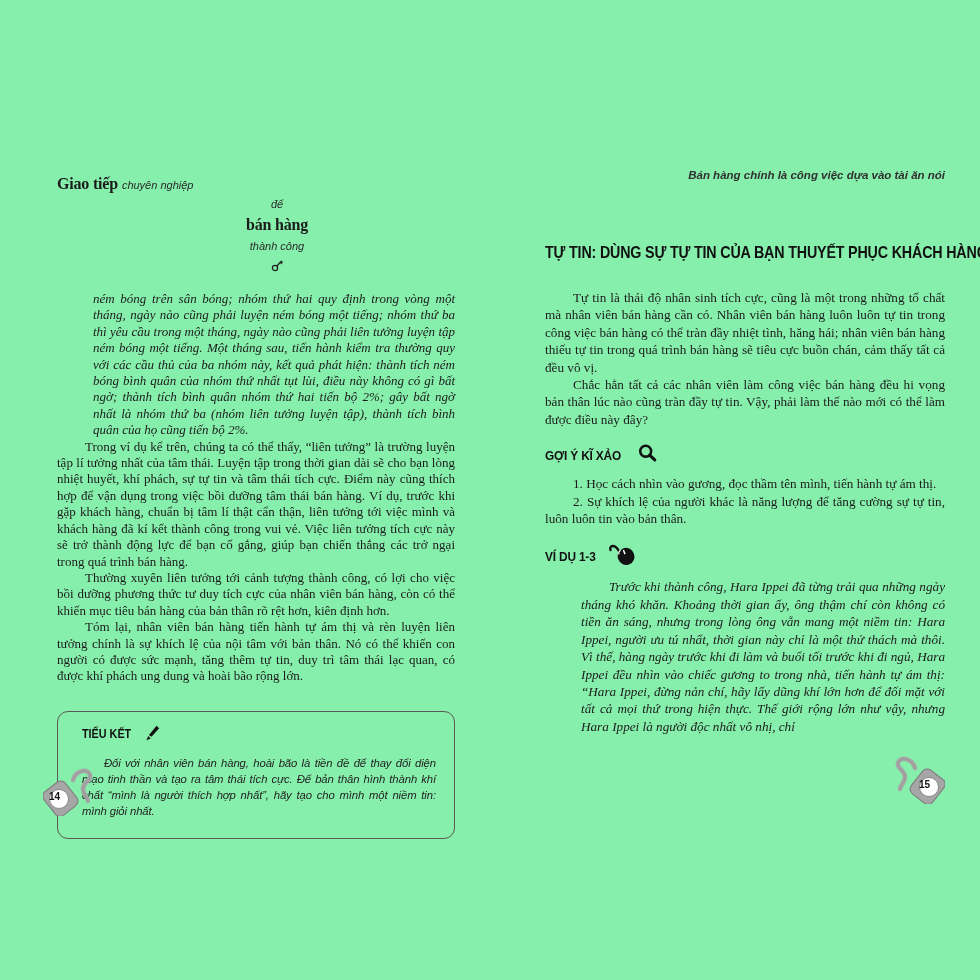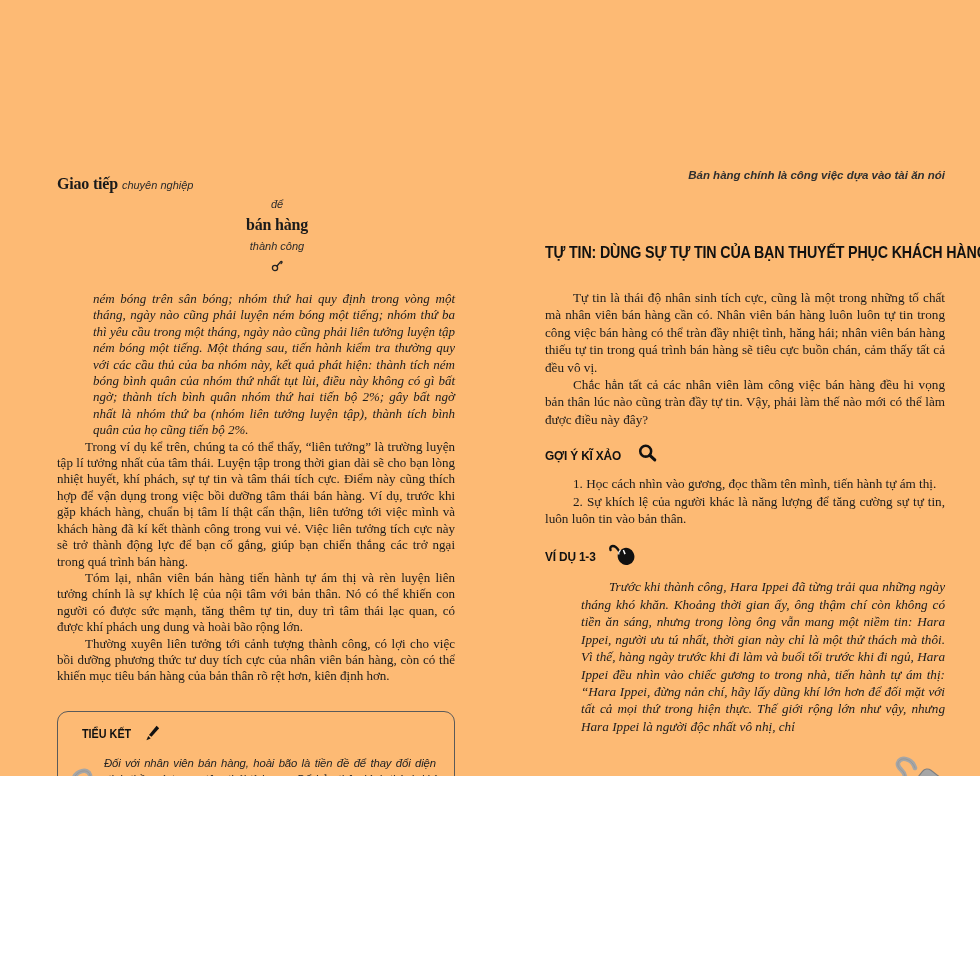--- a/index.html
+++ b/index.html
@@ -1,16 +1,16 @@
 <!DOCTYPE html>
 <html><head>
 <meta charset="utf-8">
 <style>
   html,body{margin:0;padding:0;background:#ffffff;}
-  .canvas{position:relative;width:980px;height:776px;background:#fdba74;overflow:hidden;
+  .canvas{position:relative;width:980px;height:980px;background:#86efac;overflow:hidden;
           font-family:"Liberation Serif",serif;color:#1b1b1b;}
   .page{position:absolute;}
   .page-left{left:57px;top:175px;width:400px;height:640px;}
   .page-right{left:545px;top:168px;width:400px;height:650px;}
 
   
   .logo{line-height:18px;}
   .logo-bold{font-family:"Liberation Serif",serif;font-weight:bold;font-size:16px;letter-spacing:-0.2px;}
   .logo-script{font-family:"Liberation Sans",sans-serif;font-style:italic;font-size:11px;color:#2a2a2a;}
   .logo-line2{margin-left:40px;margin-top:1px;display:flex;align-items:center;gap:3px;flex-direction:column;}
@@ -79,22 +79,22 @@
             <circle cx="4" cy="9" r="2.6" fill="none" stroke="#222" stroke-width="1.3"></circle>
             <path d="M6,7 L9.5,2.8 C10.3,1.8 11.6,2.8 10.8,3.8 L10,4.6" fill="none" stroke="#222" stroke-width="1.3" stroke-linecap="round"></path>
           </svg>
         </span>
       </div>
     </div>
 
     <div class="body-left">
       <p class="para italic no-indent">ném bóng trên sân bóng; nhóm thứ hai quy định trong vòng một tháng, ngày nào cũng phải luyện ném bóng một tiếng; nhóm thứ ba thì yêu cầu trong một tháng, ngày nào cũng phải liên tưởng luyện tập ném bóng một tiếng. Một tháng sau, tiến hành kiểm tra thường quy với các cầu thủ của ba nhóm này, kết quả phát hiện: thành tích ném bóng bình quân của nhóm thứ nhất tụt lùi, điều này không có gì bất ngờ; thành tích bình quân nhóm thứ hai tiến bộ 2%; gây bất ngờ nhất là nhóm thứ ba (nhóm liên tưởng luyện tập), thành tích bình quân của họ cũng tiến bộ 2%.</p>
       <p class="para">Trong ví dụ kể trên, chúng ta có thể thấy, “liên tưởng” là trường luyện tập lí tưởng nhất của tâm thái. Luyện tập trong thời gian dài sẽ cho bạn lòng nhiệt huyết, khí phách, sự tự tin và tâm thái tích cực. Điểm này cũng thích hợp để vận dụng trong việc bồi dưỡng tâm thái bán hàng. Ví dụ, trước khi gặp khách hàng, chuẩn bị tâm lí thật cẩn thận, liên tưởng tới việc mình và khách hàng đã kí kết thành công trong vui vẻ. Việc liên tưởng tích cực này sẽ trở thành động lực để bạn cố gắng, giúp bạn chiến thắng các trở ngại trong quá trình bán hàng.</p>
+      <p class="para">Thường xuyên liên tưởng tới cảnh tượng thành công, có lợi cho việc bồi dưỡng phương thức tư duy tích cực của nhân viên bán hàng, còn có thể khiến mục tiêu bán hàng của bản thân rõ rệt hơn, kiên định hơn.</p>
       <p class="para">Tóm lại, nhân viên bán hàng tiến hành tự ám thị và rèn luyện liên tưởng chính là sự khích lệ của nội tâm với bản thân. Nó có thể khiến con người có được sức mạnh, tăng thêm tự tin, duy trì tâm thái lạc quan, có được khí phách ung dung và hoài bão rộng lớn.</p>
-      <p class="para">Thường xuyên liên tưởng tới cảnh tượng thành công, có lợi cho việc bồi dưỡng phương thức tư duy tích cực của nhân viên bán hàng, còn có thể khiến mục tiêu bán hàng của bản thân rõ rệt hơn, kiên định hơn.</p>
     </div>
 
     <div class="summary-box">
       <div class="summary-label-row">
         <span class="summary-label">TIỂU KẾT</span>
         <span class="icon">
           <svg width="17" height="17" viewBox="0 0 20 20">
             <path d="M7,13 L16,2 L19,5 L10,15 Z" fill="#111"></path>
             <path d="M6.2,14.2 L4,19 L9,17 Z" fill="#111"></path>
           </svg>

